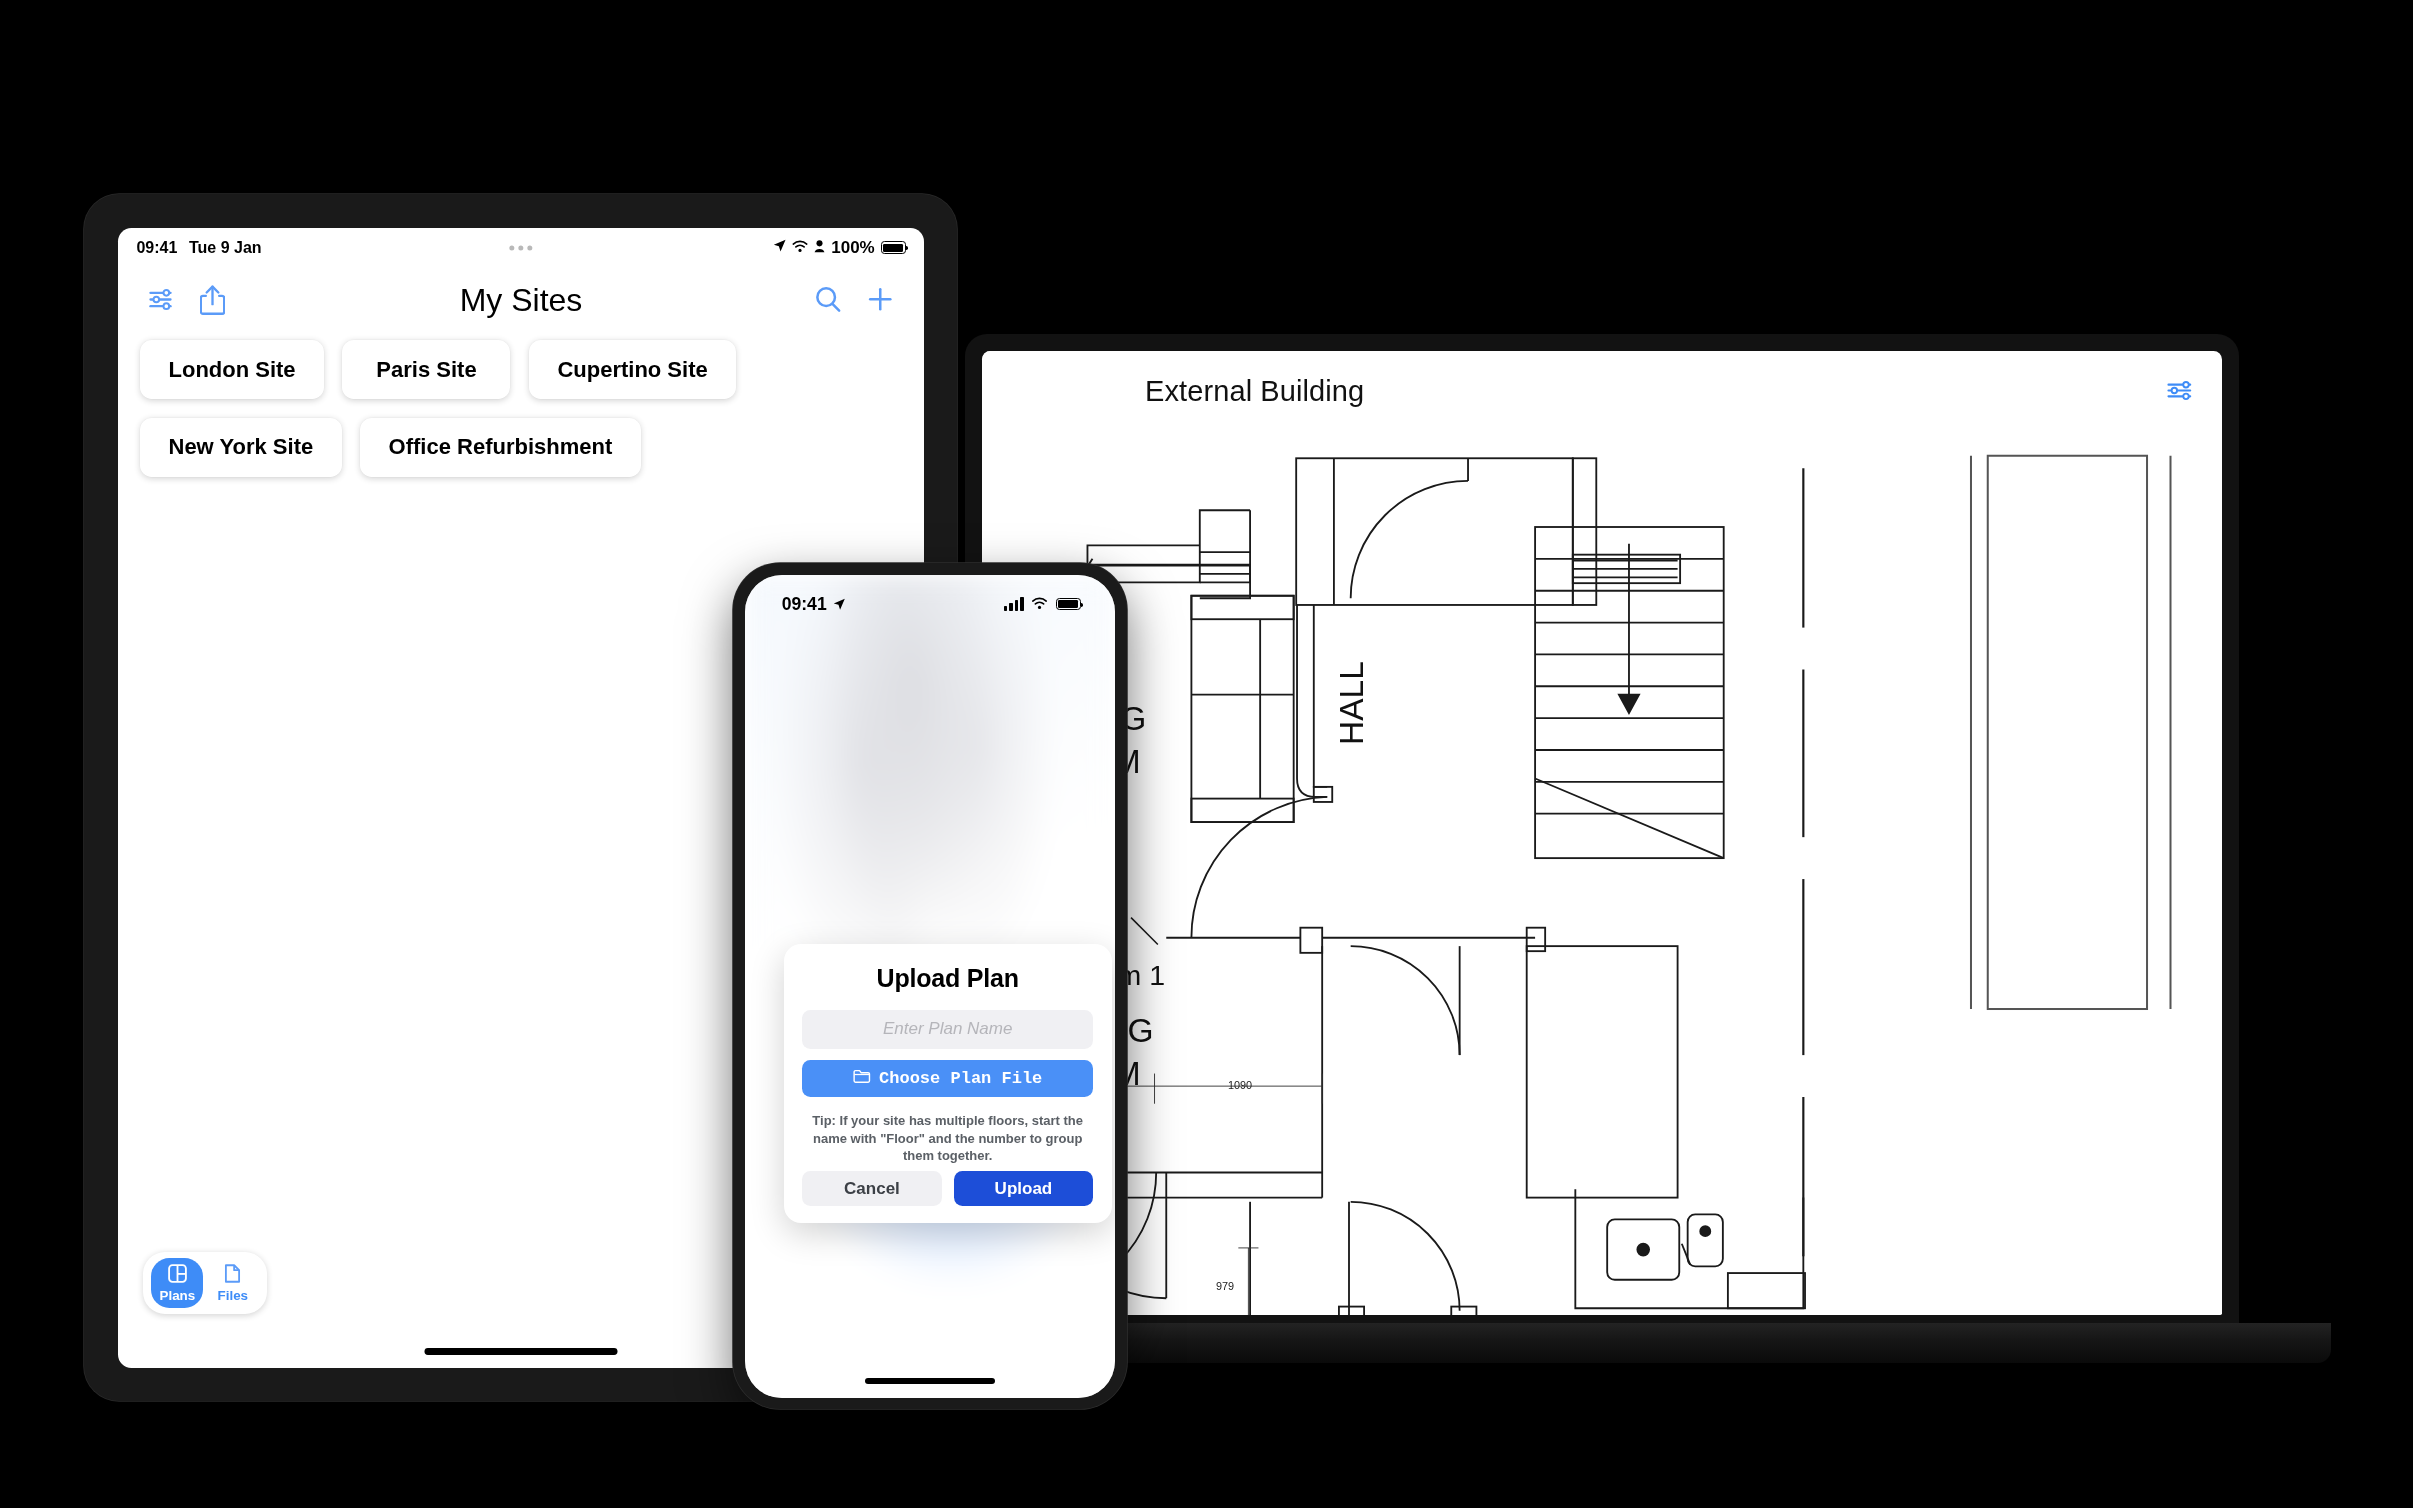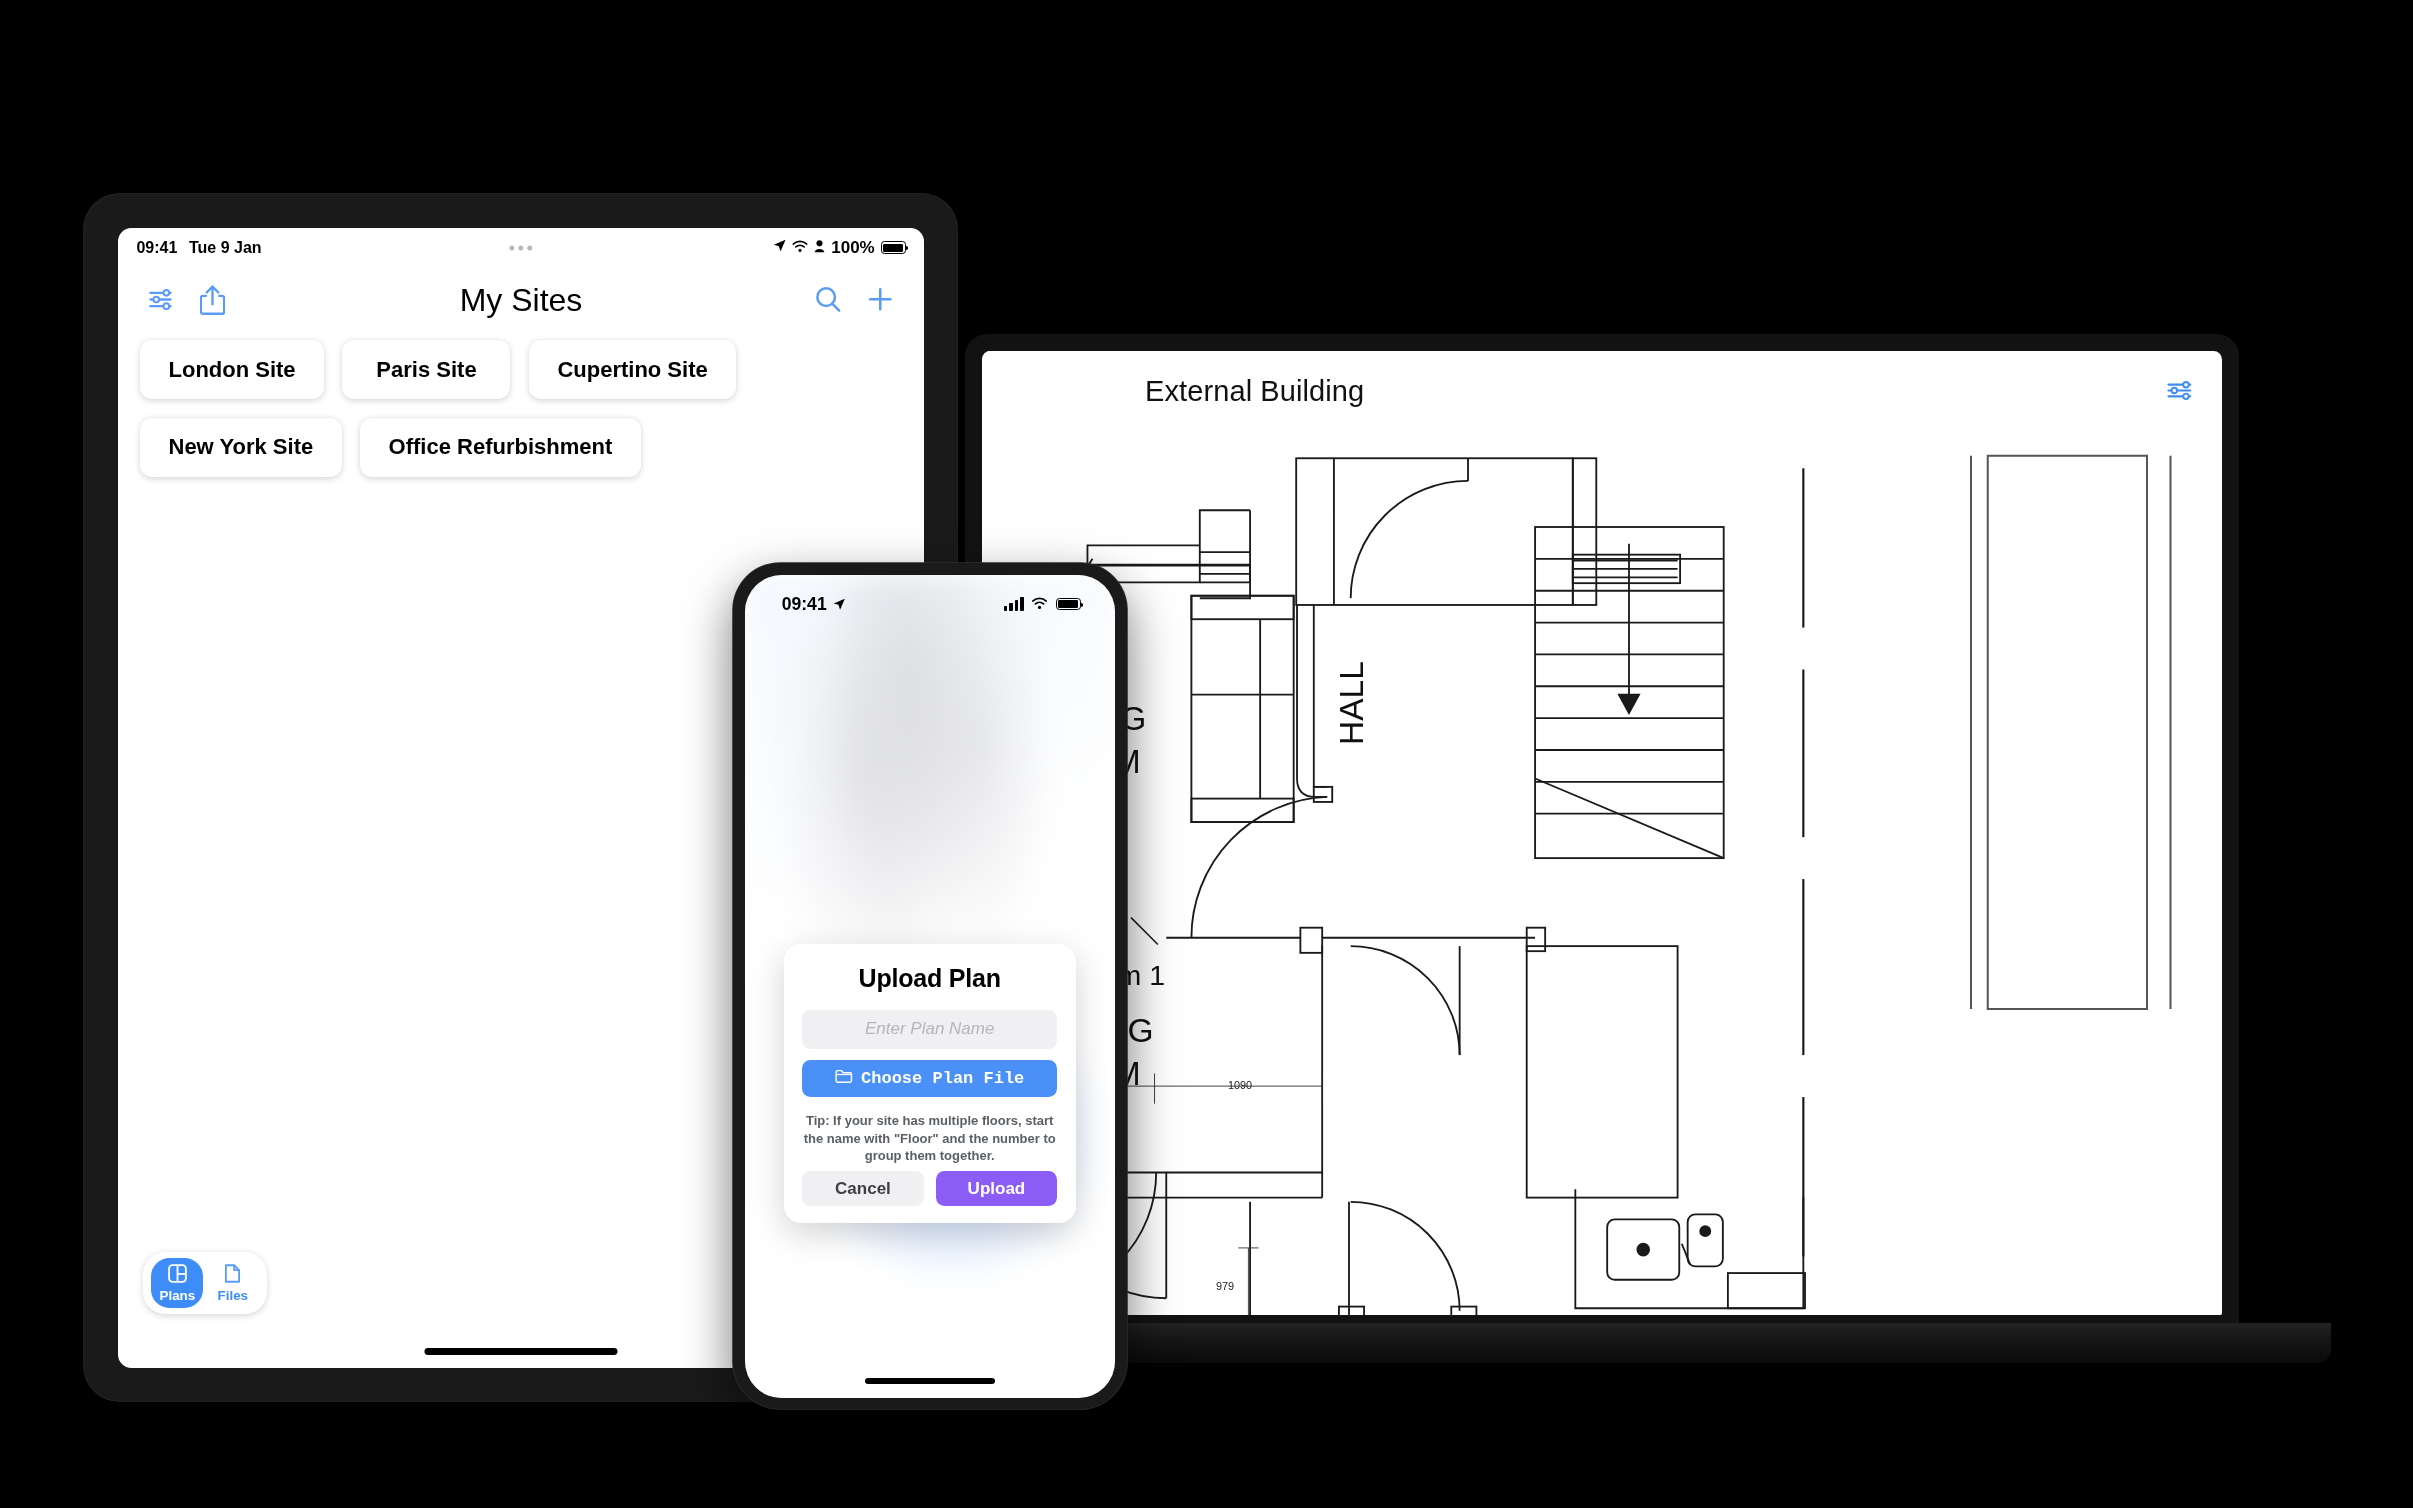--- a/index.html
+++ b/index.html
@@ -197,21 +197,21 @@
     padding: 11.7px 34px 0 37px;
     font-size: 17.6px; font-weight:700; color:#000;
   }
   .ph-right { margin-left:auto; display:flex; align-items:center; gap:7.5px; }
   .sig-bars { display:flex; align-items:flex-end; gap:2.1px; height:13.4px; }
   .sig-bars i { width:3.4px; background:#000; border-radius:0.8px; display:block; }
 
   
   #upload-dialog {
     position:absolute; z-index: 5;
-    left: 39px; top: 369px; width: 292px;
+    left: 39px; top: 369px; width: 328px;
     background: #fff;
     border-radius: 17px;
     box-shadow: 0 10px 34px rgba(0,0,0,.18);
     padding: 20px 18.4px 17px 18.4px;
   }
   .dlg-title {
     text-align:center; font-size: 25px; font-weight:700; color:#000;
     margin-bottom: 17px; letter-spacing:-0.2px;
   }
   .dlg-input {
@@ -234,21 +234,21 @@
   }
   .dlg-actions {
     margin-top: 6px; display:flex; gap: 11.7px;
   }
   .dlg-btn {
     flex:1; height: 35px; border-radius: 8.4px; border:none;
     font-family:"Liberation Sans", sans-serif;
     font-size: 17px; font-weight:700; cursor:pointer;
   }
   .dlg-btn.cancel { background:#f0f0f3; color:#3c4046; }
-  .dlg-btn.primary { background:#8b5cf6; color:#fff; }
+  .dlg-btn.primary { background:#1d4ed8; color:#fff; }
 
   #iphone-home-ind {
     position:absolute; z-index:4; left:50%; bottom: 13.4px; transform:translateX(-50%);
     width: 130px; height: 5.9px; border-radius: 3.4px; background:#000;
   }
 </style>
 </head>
 <body>
 
 <div id="stage">

